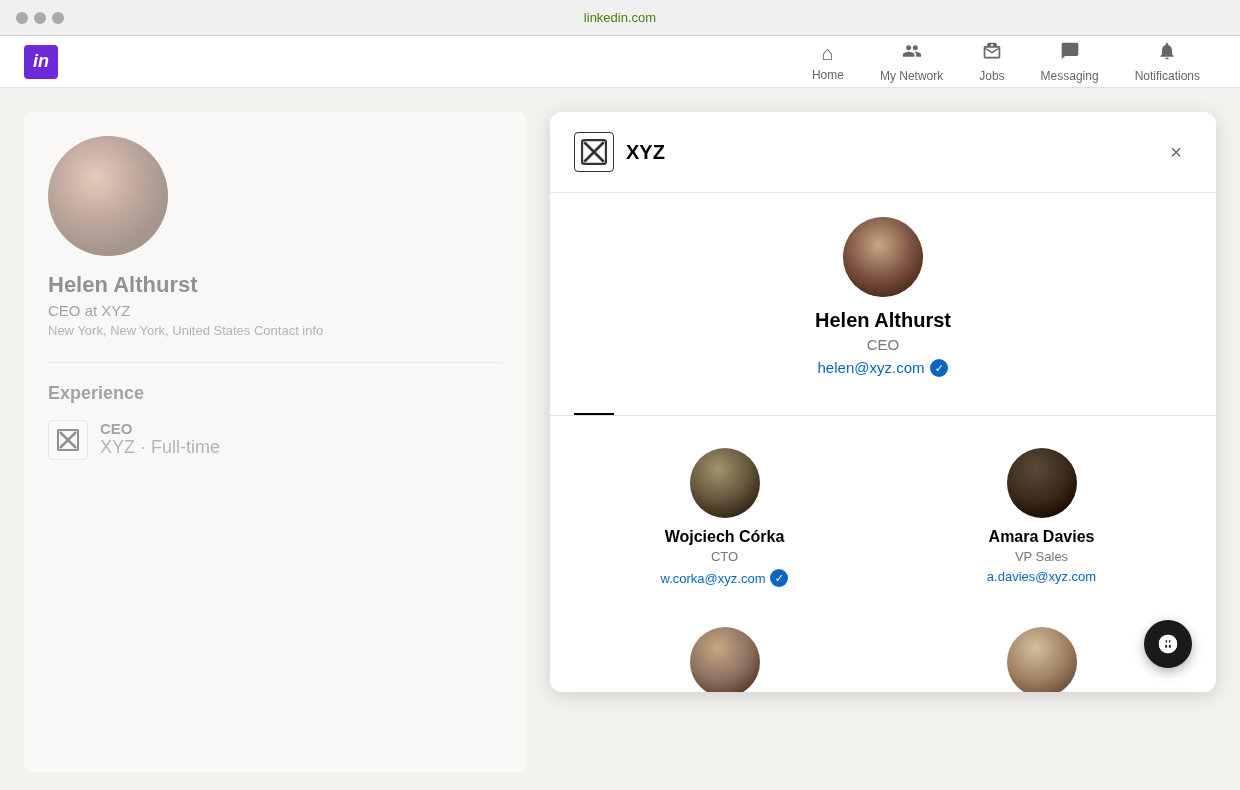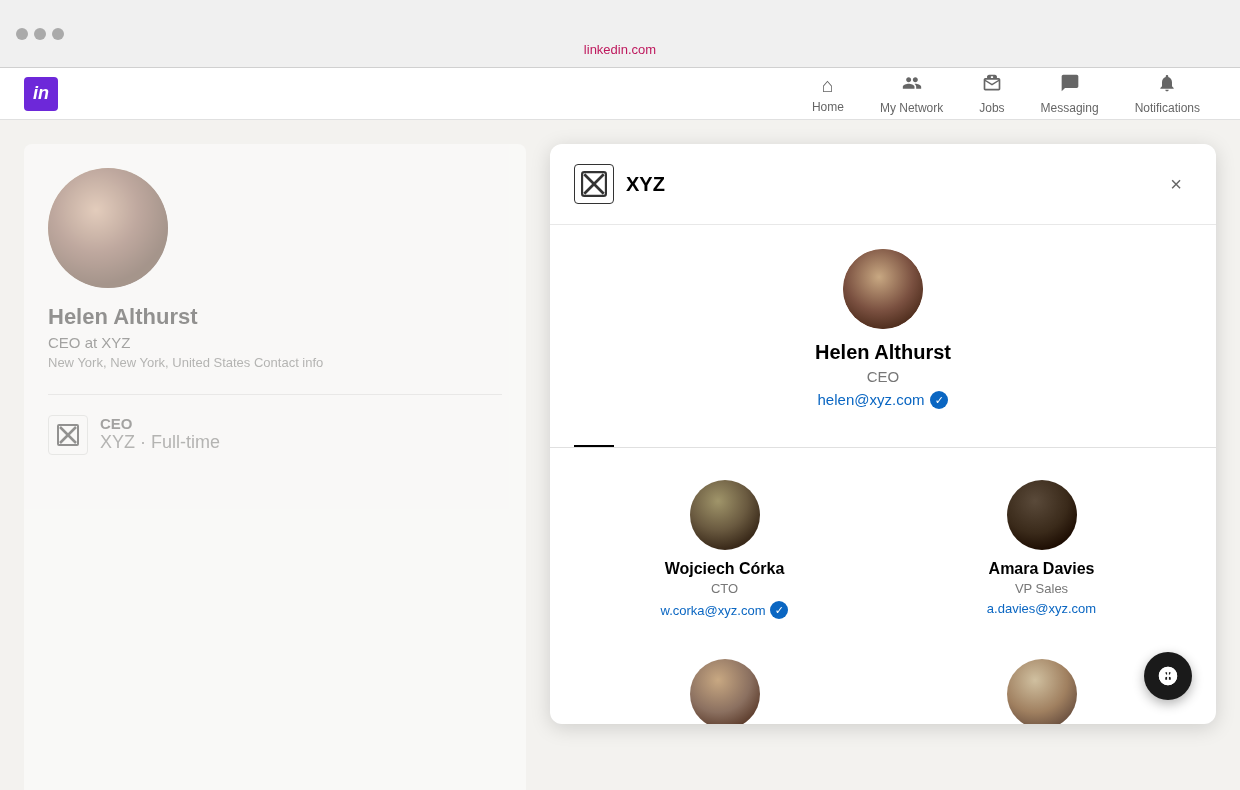--- a/index.html
+++ b/index.html
@@ -28,22 +28,21 @@
       gap: 6px;
     }
     .browser-dot {
       width: 12px;
       height: 12px;
       border-radius: 50%;
       background: #aaa;
     }
     .browser-url {
       font-size: 13px;
-      color: #be185d;
-      margin-top: 32px;
+      color: #4d7c0f;
     }
 
     
     .linkedin-header {
       background: #fff;
       border-bottom: 1px solid #e0e0e0;
       display: flex;
       align-items: center;
       padding: 0 24px;
       height: 52px;
@@ -431,20 +430,21 @@
 
   <div class="profile-panel">
     <div class="profile-avatar">
       <div class="profile-avatar-img"></div>
     </div>
     <div class="profile-name">Helen Althurst</div>
     <div class="profile-title">CEO at XYZ</div>
     <div class="profile-location">New York, New York, United States Contact info</div>
     <hr class="profile-divider">
     <div class="experience-section">
+      <div class="experience-title">Experience</div>
       <div class="experience-item">
         <div class="experience-logo">
           <svg class="xyz-svg" viewBox="0 0 24 24" fill="none" stroke="#333" stroke-width="2.5">
             <line x1="4" y1="4" x2="20" y2="20"></line>
             <line x1="20" y1="4" x2="4" y2="20"></line>
             <rect x="2" y="2" width="20" height="20" rx="1" fill="none" stroke="#333" stroke-width="2"></rect>
           </svg>
         </div>
         <div class="experience-info">
           <div class="exp-role">CEO</div>

